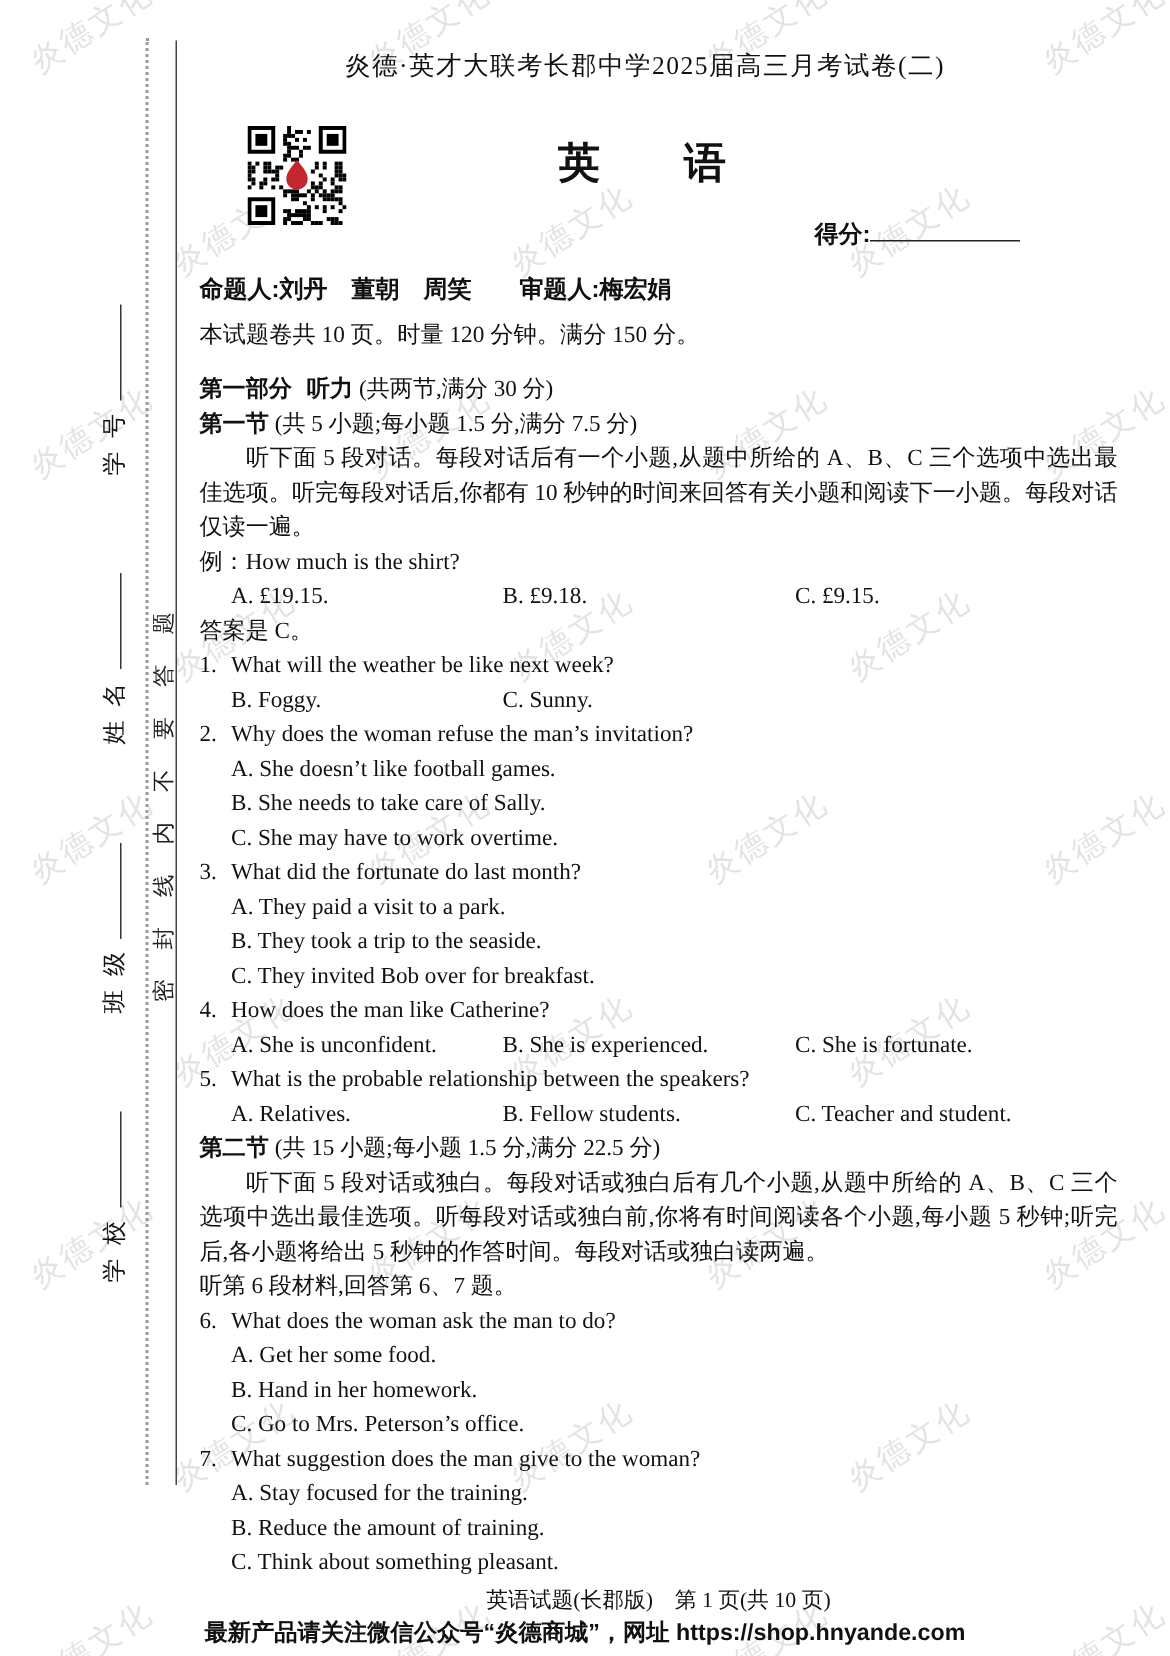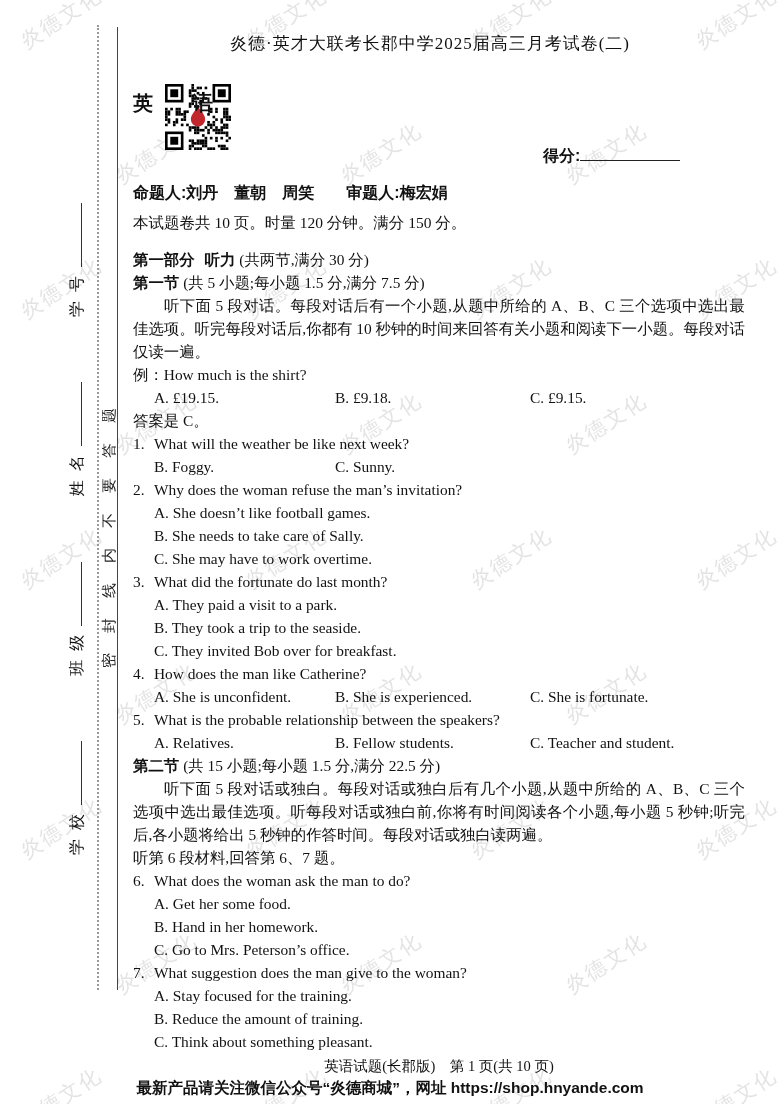--- a/index.html
+++ b/index.html
@@ -32,22 +32,22 @@
   .seal-text{
     position:absolute; left:100px; top:668px; width:300px; height:17px;
     transform:rotate(-90deg); transform-origin:0 0;
     font-size:15px; letter-spacing:20px; white-space:nowrap; color:#222;
   }
 
   
   .exam-title { position:absolute; left:110px; top:32px; width:640px; text-align:center;
                 font-size:17px; font-weight:normal; letter-spacing:1px; }
   .qr { position:absolute; left:165px; top:84px; width:66px; height:66px; background:#fff; }
-  .subject { position:absolute; left:133px; top:90px; width:590px; 
-             font-size:20px; font-weight:bold; font-family:"Liberation Sans",sans-serif; }
+  .subject { position:absolute; left:133px; top:90px; width:590px; text-align:center;
+             font-size:28px; font-weight:bold; font-family:"Liberation Sans",sans-serif; }
   .score { position:absolute; left:543px; top:146px; font-size:16px; font-weight:bold;
            font-family:"Liberation Sans",sans-serif; }
   .score-line { display:inline-block; width:100px; height:14px; border-bottom:1.5px solid #222; }
   .setters { position:absolute; left:133px; top:183px; width:612px; text-align:left;
              font-size:16px; font-weight:bold; font-family:"Liberation Sans",sans-serif; }
   .paper-info { position:absolute; left:133px; top:213px; width:612px; font-size:15.5px; }
 
   
   .body-text { position:absolute; left:133px; top:248px; width:612px;
                font-size:15.4px; line-height:23px; }

